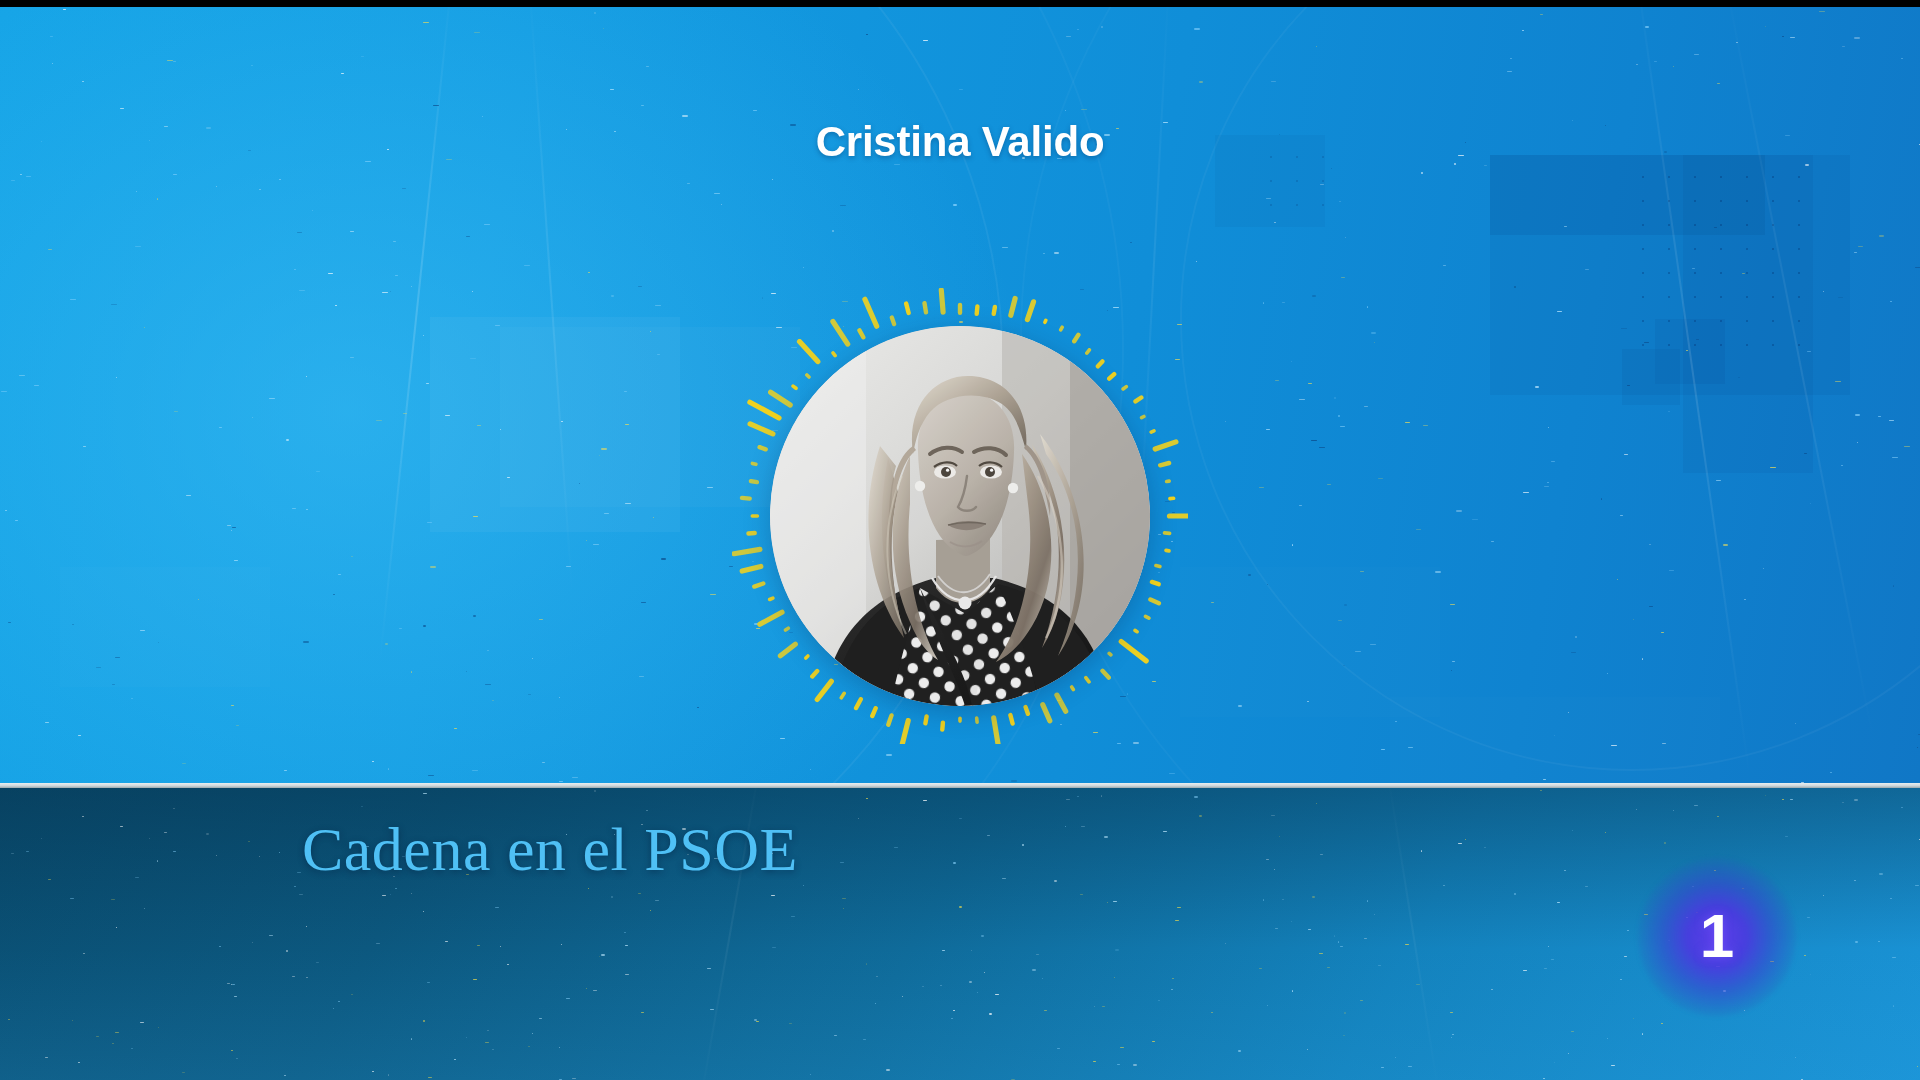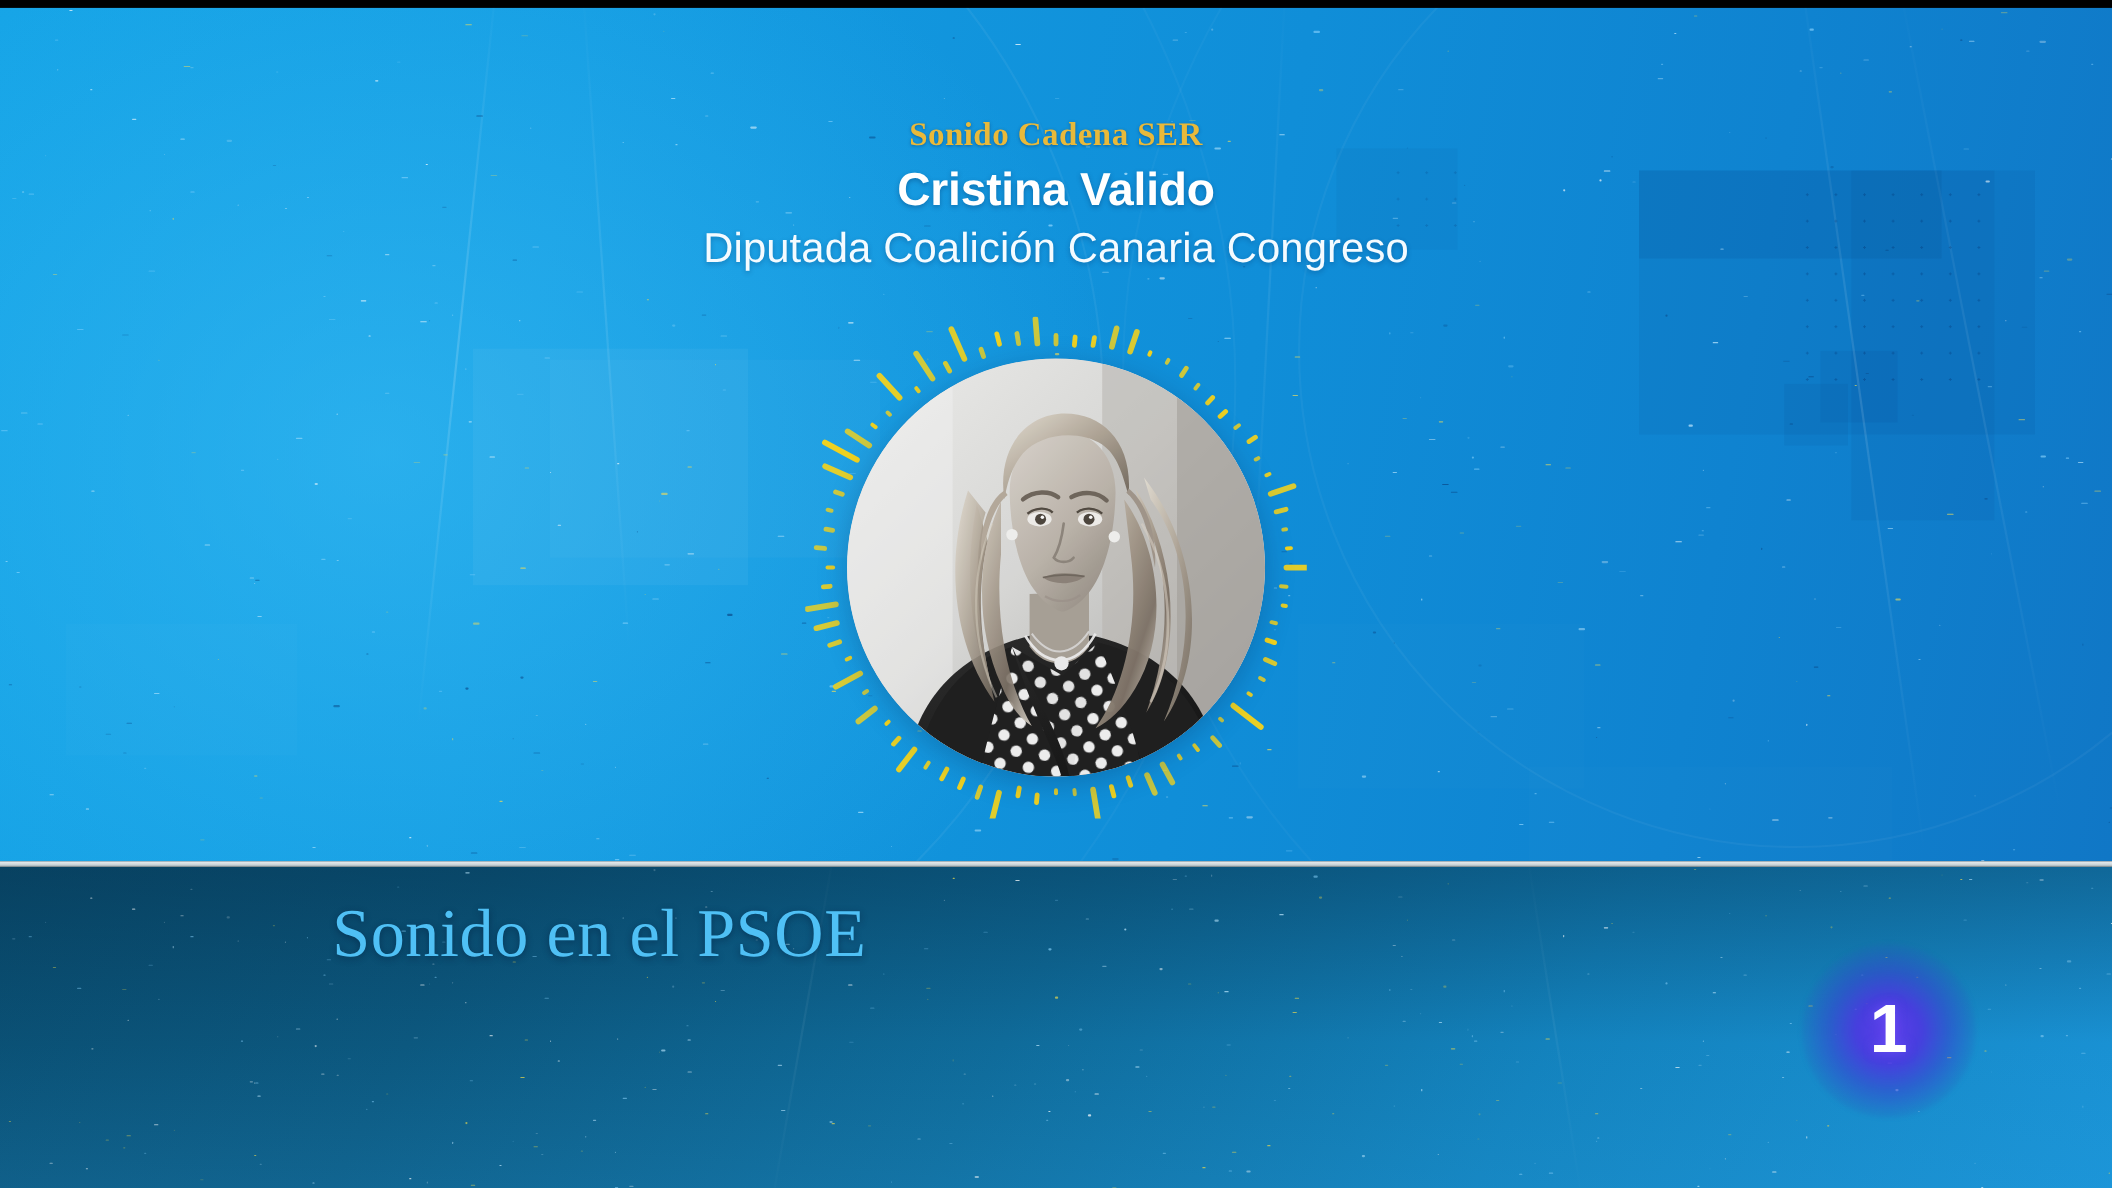--- a/index.html
+++ b/index.html
@@ -687,23 +687,21 @@
         <i class="spk" style="left:1838px;top:290px;width:5px;height:1px;background:#0a4a8a;opacity:0.22"></i>
         <i class="spk" style="left:430px;top:559px;width:6px;height:2px;background:#eddc5a;opacity:0.50"></i>
         <i class="spk" style="left:174px;top:404px;width:4px;height:1px;background:#eddc5a;opacity:0.24"></i>
         <i class="spk" style="left:1510px;top:51px;width:2px;height:1px;background:#8fd6ff;opacity:0.46"></i>
         <i class="spk" style="left:482px;top:109px;width:1px;height:1px;background:#8fd6ff;opacity:0.55"></i>
         <i class="spk" style="left:1805px;top:157px;width:4px;height:2px;background:#ffffff;opacity:0.57"></i>
       </div>
   </div>
 
   <div class="name-block">
-    <div class="source-line">Sonido Cadena SER</div>
     <div class="person-name">Cristina Valido</div>
-    <div class="person-role">Diputada Coalición Canaria Congreso</div>
   </div>
 
   <div class="portrait-wrap">
     <svg class="tick-ring" viewBox="0 0 456 456">
       <g id="tick-group" stroke="#F2D21E" stroke-linecap="round">
           <line x1="228.0" y1="24.8" x2="228.0" y2="17.0" stroke-width="4.4" stroke="#F2D21E" opacity="0.83"></line>
           <line x1="244.7" y1="25.9" x2="245.4" y2="18.4" stroke-width="4.4" stroke="#F2D21E" opacity="0.97"></line>
           <line x1="261.7" y1="25.9" x2="262.9" y2="19.0" stroke-width="4.4" stroke="#F2D21E" opacity="0.95"></line>
           <line x1="278.8" y1="27.3" x2="283.1" y2="10.5" stroke-width="5.2" stroke="#F2D21E" opacity="0.83"></line>
           <line x1="295.4" y1="31.6" x2="301.5" y2="13.8" stroke-width="5.2" stroke="#F2D21E" opacity="0.89"></line>
@@ -1193,21 +1191,21 @@
         <i class="spk" style="left:756px;top:233px;width:3px;height:1px;background:#e8d84f;opacity:0.68"></i>
         <i class="spk" style="left:279px;top:64px;width:1px;height:1px;background:#7fc9f2;opacity:0.68"></i>
         <i class="spk" style="left:1364px;top:150px;width:3px;height:1px;background:#ffffff;opacity:0.30"></i>
         <i class="spk" style="left:120px;top:38px;width:3px;height:1px;background:#ffffff;opacity:0.57"></i>
         <i class="spk" style="left:1274px;top:81px;width:1px;height:1px;background:#ffffff;opacity:0.44"></i>
         <i class="spk" style="left:594px;top:2px;width:2px;height:2px;background:#ffffff;opacity:0.18"></i>
       </div>
   </div>
 
   <div class="headline-block">
-    <div class="kicker">Sonido en el PSOE</div>
+    <div class="kicker">Cadena en el PSOE</div>
   </div>
 
   <div class="channel-logo">
     <div class="channel-glow"></div>
     <div class="channel-number">1</div>
   </div>
 
 </div>
 
 </body></html>

